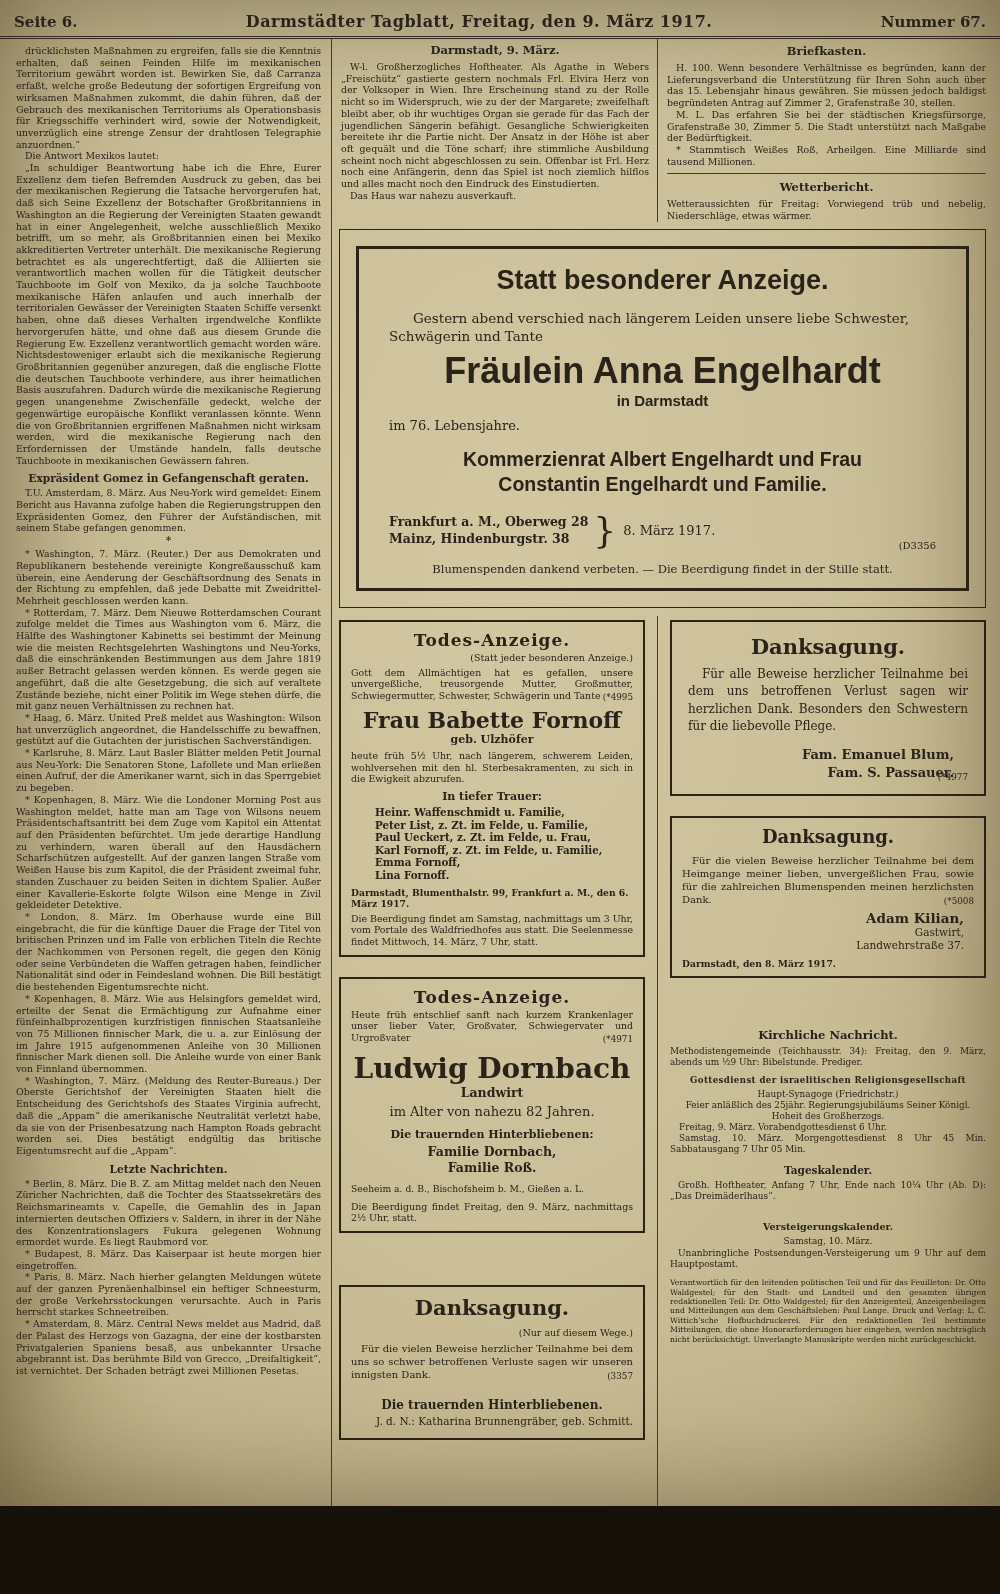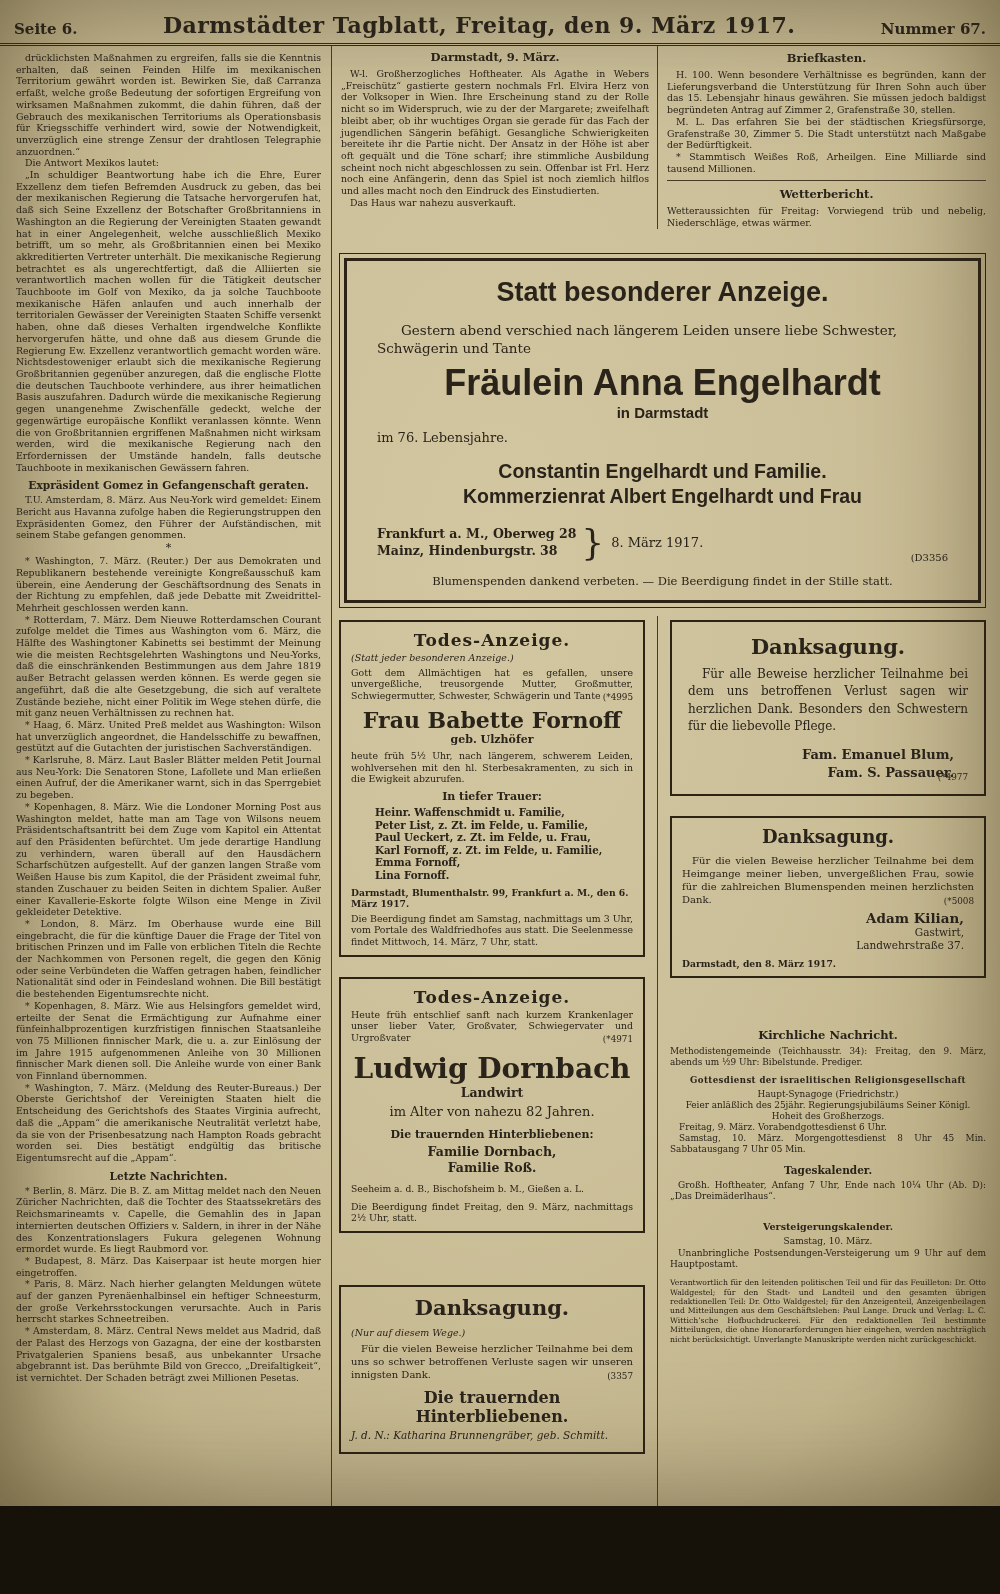--- a/index.html
+++ b/index.html
@@ -11,21 +11,21 @@
     background: radial-gradient(ellipse at 50% 38%, #d3c7a1 0%, #ccc09a 45%, #c3b68d 78%, #a89a6f 100%);
     box-shadow: inset 0 0 120px rgba(60,48,22,.55);
   }
   
   .masthead {
     display:flex; justify-content:space-between; align-items:flex-end;
     padding:12px 14px 5px 14px; border-bottom:3px double #34291a;
     font-weight:bold;
   }
   .mh-side  { font-size:15px; }
-  .mh-title { font-size:22px; letter-spacing:.5px; }
+  .mh-title { font-size:16px; letter-spacing:.5px; }
   
   .content { display:flex; height:1550px; padding:0 12px; }
   .col-left {
     width:320px; min-width:320px; overflow:hidden;
     border-right:1px solid #473b28; padding:6px 10px 0 4px;
   }
   .col-main { flex:1; display:flex; flex-direction:column; overflow:hidden; padding-left:7px; }
   .top-row { display:flex; min-height:180px; }
   .mid-top   { flex:1 1 49%; padding:3px 8px 0 2px; overflow:hidden; }
   .right-top { flex:1 1 51%; border-left:1px solid #473b28; padding:3px 2px 0 9px; overflow:hidden; }
@@ -35,39 +35,39 @@
                   display:flex; flex-direction:column; overflow:hidden; }
   
   .bp { font-size:9.4px; line-height:11.7px; text-align:justify; text-indent:9px; }
   .noindent { text-indent:0; }
   .subhead  { text-align:center; font-weight:bold; font-size:10.6px; margin:6px 0 3px; }
   .star-sep { text-align:center; font-size:11px; line-height:10px; margin:2px 0; }
   .dateline { text-align:center; font-weight:bold; font-size:11.5px; margin:1px 0 4px; }
   .sec-head { text-align:center; font-weight:bold; font-size:11.5px; margin:2px 0 4px; }
   .hr { border-top:1px solid #473b28; margin:6px 0; }
   
-  .obit-outer { margin:24px 2px 8px 0; border:1px solid #2c2315; padding:4px; }
+  .obit-outer { margin:7px 2px 8px 0; border:1px solid #2c2315; padding:16px; }
   .obit-inner { border:3px solid #2c2315; padding:16px 30px 12px; text-align:center; }
   .sansb { font-family:"Liberation Sans", sans-serif; font-weight:bold; }
   .obit-title { font-size:27px; margin-bottom:13px; }
   .obit-intro { font-size:13.5px; line-height:18.5px; text-align:left; text-indent:24px; margin-bottom:4px; }
   .obit-name  { font-size:36px; line-height:42px; }
   .obit-place { font-size:15px; margin:0 0 9px; }
   .obit-age   { text-align:left; font-size:13px; margin-bottom:14px; }
   .obit-fam   { font-size:19.5px; line-height:25px; }
   .obit-addr-row { display:flex; align-items:center; text-align:left; margin-top:13px; }
   .obit-addrs { font-weight:bold; font-size:12.5px; line-height:17px; }
   .obit-brace { font-size:36px; font-weight:normal; margin:0 7px 0 5px; }
   .obit-date  { font-size:13px; }
   .obit-code  { margin-left:auto; align-self:flex-end; font-size:10px; }
   .obit-footer { font-size:11.5px; margin-top:11px; }
   
   .box { border:2px solid #2c2315; padding:8px 10px 7px; margin-bottom:20px; }
   .box-title { text-align:center; font-weight:bold; font-size:17px; letter-spacing:1px; margin-bottom:2px; }
-  .box-sub   { text-align:left; font-size:9.5px; margin-bottom:4px;font-style:italic; }
+  .box-sub   { text-align:right; font-size:9.5px; margin-bottom:4px; }
   .code-line { text-align:right; font-size:8.8px; line-height:9px; margin-top:-9px; }
   .fn-name { text-align:center; font-weight:bold; font-size:22px; margin-top:5px; }
   .fn-sub  { text-align:center; font-weight:bold; font-size:11px; margin-bottom:4px; }
   .trauer  { text-align:center; font-weight:bold; font-size:11px; margin:5px 0 3px; }
   .mourner { font-weight:bold; font-size:10.3px; line-height:12.6px; padding-left:24px; }
   .addr-line { font-size:9.2px; font-weight:bold; margin-top:5px; }
   .db-name { text-align:center; font-weight:bold; font-size:28px; margin-top:8px; }
   .db-sub  { text-align:center; font-weight:bold; font-size:12.5px; margin-bottom:4px; }
   .db-age  { text-align:center; font-size:13px; margin-bottom:9px; }
   .db-fams { text-align:center; font-weight:bold; font-size:12.5px; line-height:16.5px; }
@@ -146,22 +146,22 @@
         </div>
       </div>
 
       <div class="obit-outer">
         <div class="obit-inner">
           <div class="obit-title sansb">Statt besonderer Anzeige.</div>
           <p class="obit-intro">Gestern abend verschied nach längerem Leiden unsere liebe Schwester, Schwägerin und Tante</p>
           <div class="obit-name sansb">Fräulein Anna Engelhardt</div>
           <div class="obit-place sansb">in Darmstadt</div>
           <div class="obit-age">im 76. Lebensjahre.</div>
+          <div class="obit-fam sansb">Kommerzienrat Albert Engelhardt und Frau</div>
           <div class="obit-fam sansb">Constantin Engelhardt und Familie.</div>
-          <div class="obit-fam sansb">Kommerzienrat Albert Engelhardt und Frau</div>
           <div class="obit-addr-row">
             <div class="obit-addrs">
               <div>Frankfurt a. M., Oberweg 28</div>
               <div>Mainz, Hindenburgstr. 38</div>
             </div>
             <div class="obit-brace">}</div>
             <div class="obit-date">8. März 1917.</div>
             <div class="obit-code">(D3356</div>
           </div>
           <div class="obit-footer">Blumenspenden dankend verbeten.  —  Die Beerdigung findet in der Stille statt.</div>
@@ -203,21 +203,21 @@
             <div class="db-fams">Familie Roß.</div>
             <div class="db-places">Seeheim a. d. B.,   Bischofsheim b. M.,   Gießen a. L.</div>
             <p class="bp noindent" style="margin-top:7px">Die Beerdigung findet Freitag, den 9. März, nachmittags 2½ Uhr, statt.</p>
           </div>
 
           <div class="box" style="margin-top:52px">
             <div class="dank-title">Danksagung.</div>
             <div class="box-sub">(Nur auf diesem Wege.)</div>
             <p class="dank-body-sm">Für die vielen Beweise herzlicher Teilnahme bei dem uns so schwer betroffenen Verluste sagen wir unseren innigsten Dank.</p>
             <div class="code-line">(3357</div>
-            <div class="trauer" style="font-size:16px;margin-top:7px">Die trauernden Hinterbliebenen.</div>
+            <div class="trauer" style="font-size:12px;margin-top:17px">Die trauernden Hinterbliebenen.</div>
             <div class="box-sub" style="font-size:10.5px">J. d. N.: Katharina Brunnengräber, geb. Schmitt.</div>
           </div>
         </div>
 
         <div class="right-bottom">
 
           <div class="box" style="padding:12px 16px">
             <div class="dank-title">Danksagung.</div>
             <p class="dank-body-lg">Für alle Beweise herzlicher Teilnahme bei dem uns betroffenen Verlust sagen wir herzlichen Dank. Besonders den Schwestern für die liebevolle Pflege.</p>
             <div class="dank-sign" style="margin-top:10px">Fam. Emanuel Blum,</div>

